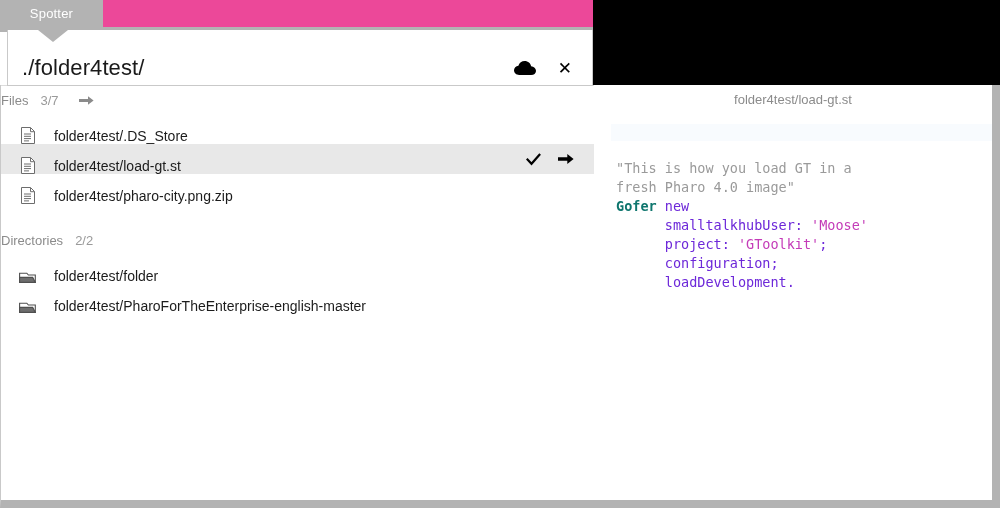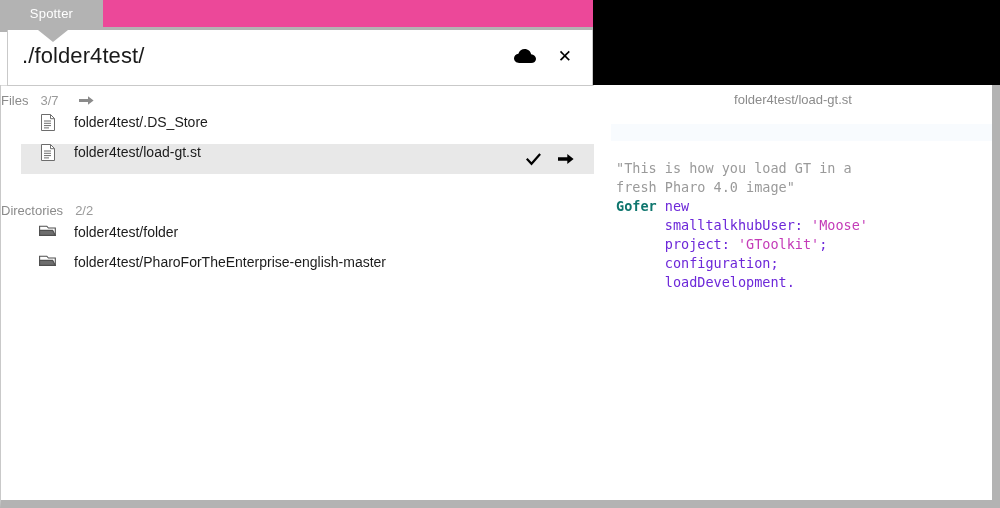--- a/index.html
+++ b/index.html
@@ -62,21 +62,21 @@
   .searchpanel {
     position: absolute; left: 7px; top: 30px;
     width: 586px; height: 56px;
     background: #ffffff;
     border: 1px solid #c9c9c9;
     border-top: none;
     z-index: 5;
   }
   .searchpanel-inner {
     position: relative;
-    width: 100%; height: 100%;
+    width: 100%; height: 100%; margin-top: 12px;
   }
   .query-text {
     position: absolute; left: 14px; top: 13px;
     font-size: 22px;
     color: #1a1a1a;
     font-weight: 400;
     letter-spacing: .1px;
     white-space: nowrap;
   }
   .panel-icons {
@@ -122,24 +122,23 @@
   }
   .group-header .count { margin-left: 12px; color: #9a9a9a; }
   .group-header .group-arrow {
     margin-left: 20px;
     display: inline-flex;
     color: #8b8b8b;
   }
 
   .row {
     position: relative;
-    display: flex; align-items: flex-start;
+    display: flex; align-items: flex-end;
     height: 30px;
     cursor: default;
-    margin-left: 20px;
   }
   .row .row-icon {
     width: 53px;
     display: flex; align-items: center; justify-content: center;
     flex: 0 0 53px;
   }
   .row .row-label {
     font-size: 14px;
     color: #1c1c1c;
     white-space: nowrap;
@@ -272,20 +271,32 @@
             </svg>
           </span>
           <span class="act">
             <svg width="16" height="12" viewBox="0 0 16 12" aria-hidden="true">
               <path fill="currentColor" d="M0 4.2h9.3V1L15.6 6l-6.3 5V7.8H0z"></path>
             </svg>
           </span>
         </span>
       </div>
 
+      <div class="row">
+        <span class="row-icon">
+          <svg width="14" height="17" viewBox="0 0 14 17" aria-hidden="true">
+            <path fill="#ffffff" stroke="#6d6d6d" stroke-width="1" d="M.5.5h9L13.5 4.5v12H.5z"></path>
+            <path fill="none" stroke="#6d6d6d" stroke-width="1" d="M9.5.7v4h4"></path>
+            <g stroke="#6d6d6d" stroke-width="1">
+              <path d="M3 7h7M3 9.3h7M3 11.6h7M3 13.9h5"></path>
+            </g>
+          </svg>
+        </span>
+        <span class="row-label">folder4test/pharo-city.png.zip</span>
+      </div>
 
       <div class="group-spacer"></div>
 
       <div class="group-header">
         <span>Directories</span>
         <span class="count">2/2</span>
         <span class="group-arrow" style="visibility:hidden">
           <svg width="15" height="11" viewBox="0 0 15 11" aria-hidden="true">
             <path fill="currentColor" d="M0 4h9V1.2L14.6 5.5 9 9.8V7H0z"></path>
           </svg>

